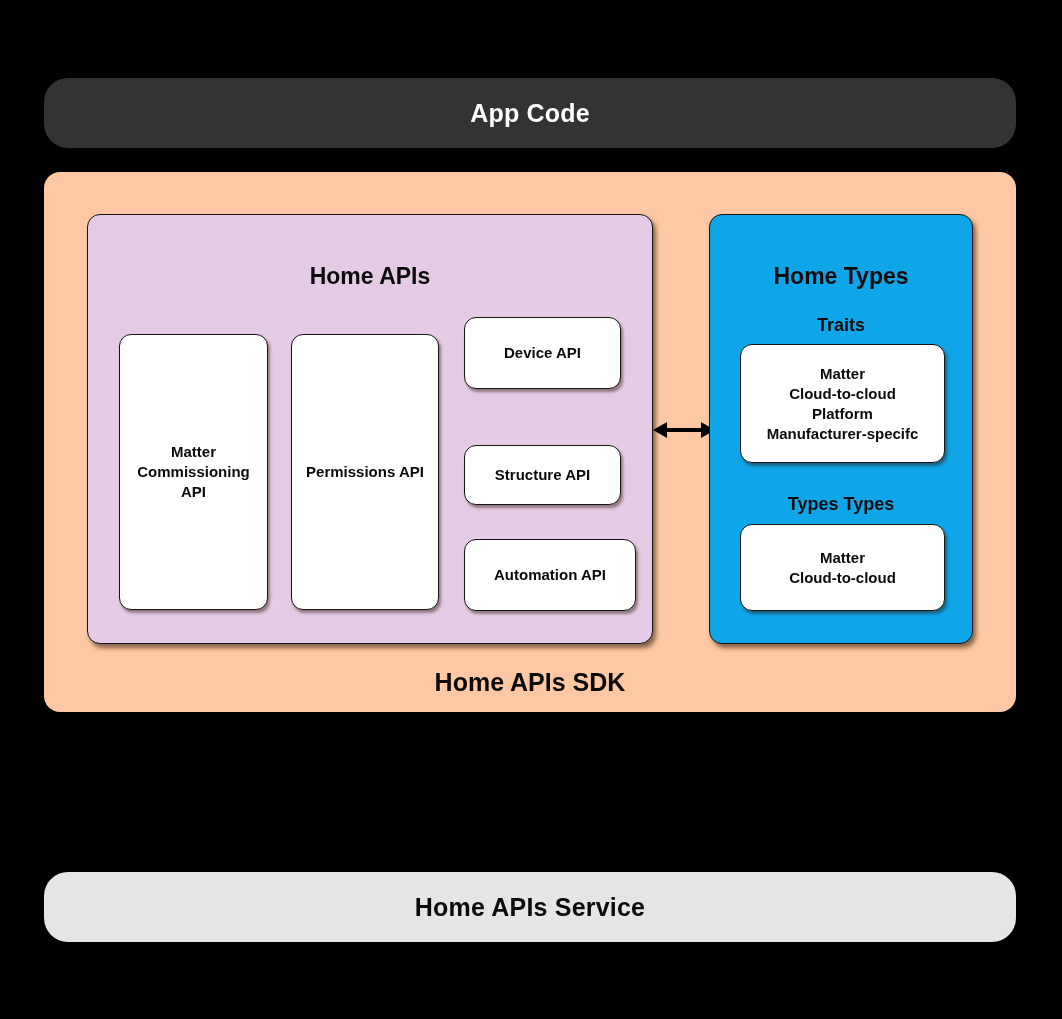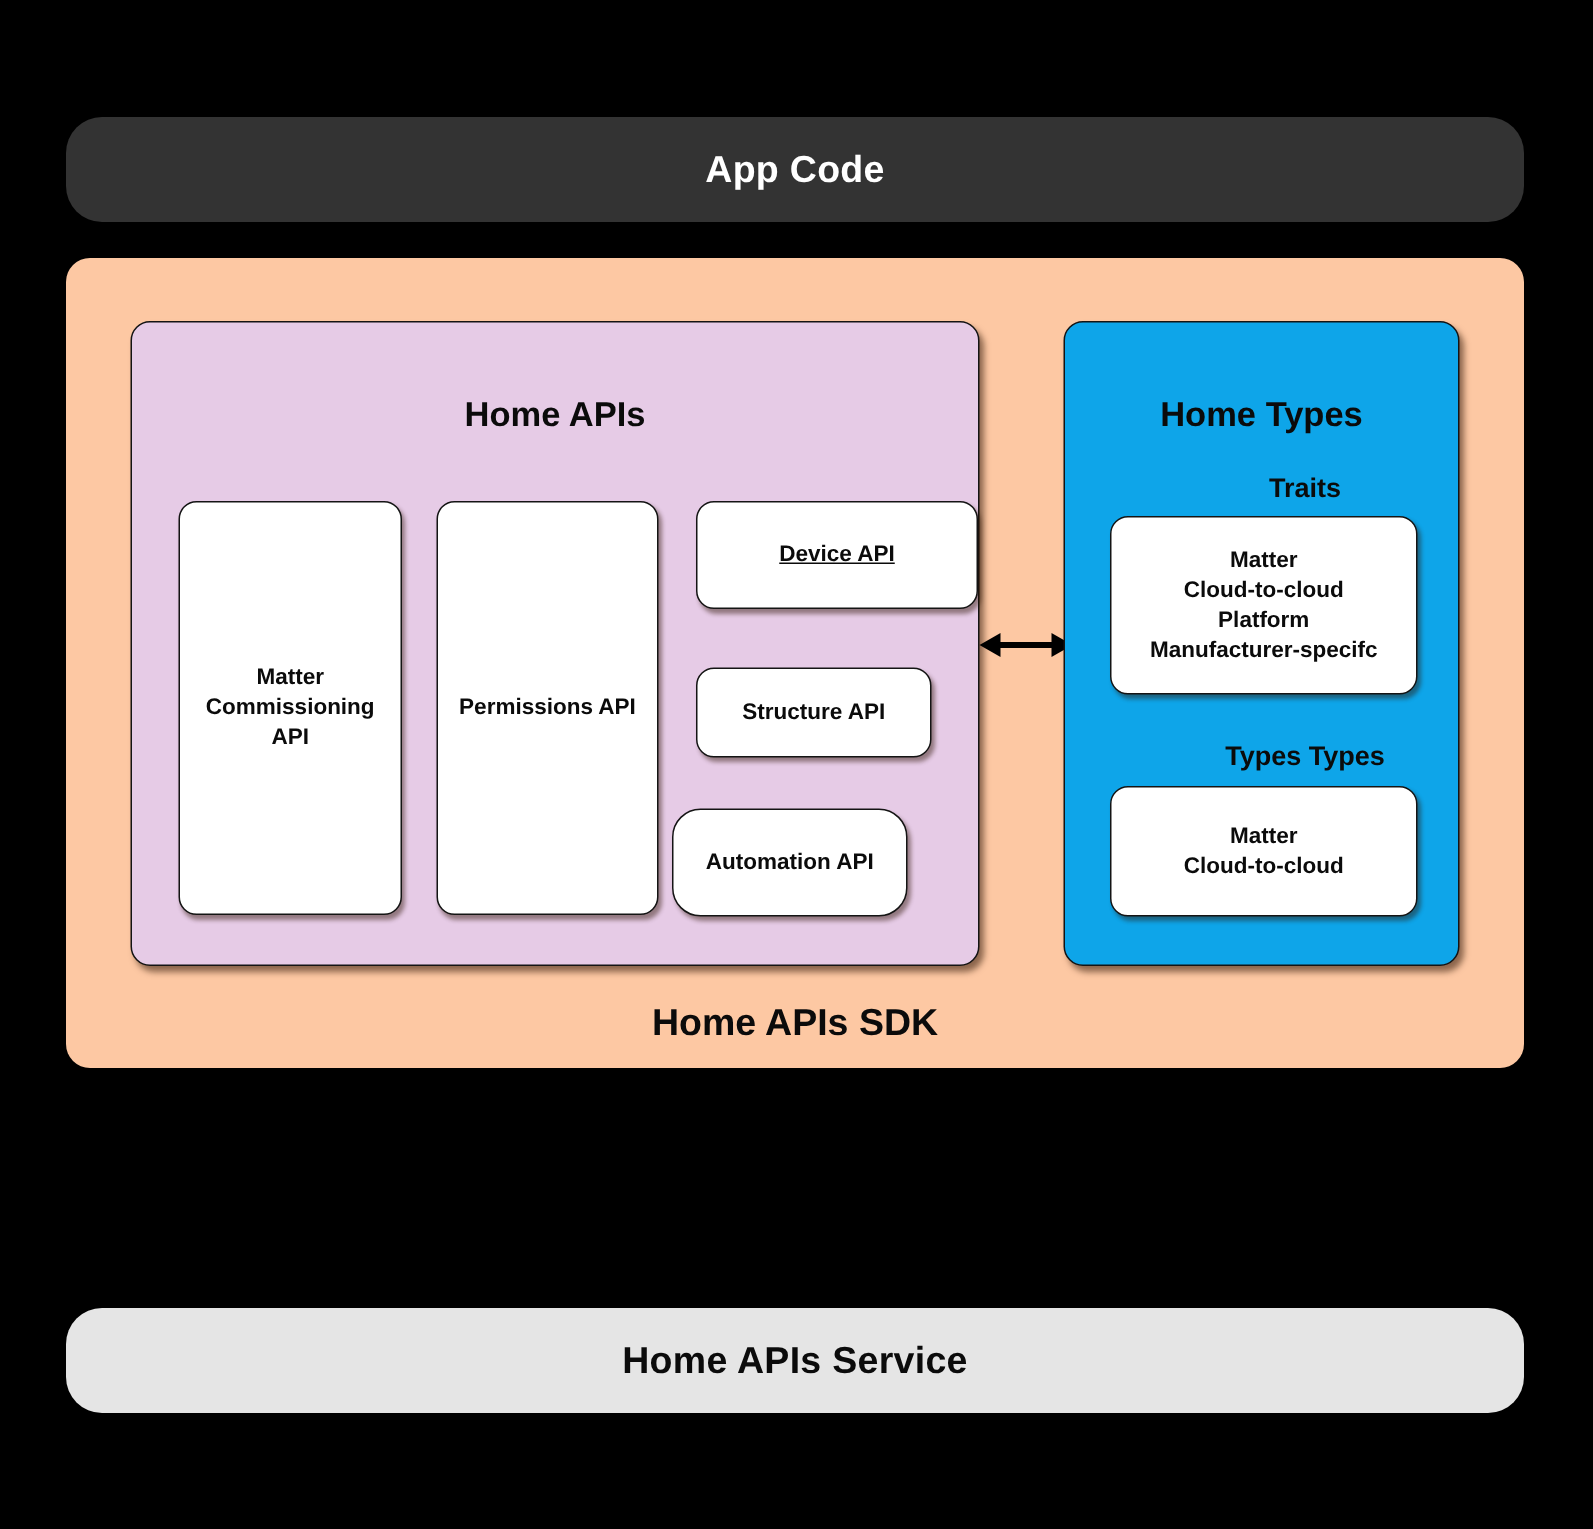--- a/index.html
+++ b/index.html
@@ -89,21 +89,20 @@
     color: #0b0b0b;
   }
   .section-label {
     position: absolute;
     left: 0;
     width: 100%;
     text-align: center;
     font-size: 18px;
     font-weight: 700;
     color: #0b0b0b;
-    margin-left: 29px;
   }
   .card {
     position: absolute;
     box-sizing: border-box;
     background: #ffffff;
     border: 1.6px solid #141414;
     border-radius: 12px;
     box-shadow: 2px 3px 3px rgba(45, 20, 5, 0.45);
     display: flex;
     align-items: center;
@@ -111,23 +110,23 @@
     text-align: center;
     font-size: 15px;
     font-weight: 700;
     color: #0b0b0b;
     line-height: 20px;
     white-space: pre-line;
     padding: 4px;
   }
   .card-matter-commissioning { left: 31px;  top: 119px; width: 149px; height: 276px; }
   .card-permissions          { left: 203px; top: 119px; width: 148px; height: 276px; }
-  .card-device               { left: 376px; top: 119px; width: 188px; height: 72px; text-decoration: underline; }
+  .card-device               { left: 376px; top: 102px; width: 157px; height: 72px; }
   .card-structure            { left: 376px; top: 230px; width: 157px; height: 60px; }
-  .card-automation           { left: 360px; top: 324px; width: 157px; height: 72px; border-radius: 19px; }
+  .card-automation           { left: 376px; top: 324px; width: 172px; height: 72px; }
 
   .label-traits       { top: 100px; }
   .card-traits        { left: 30px; top: 129px; width: 205px; height: 119px; }
   .label-device-types { top: 279px; }
   .card-device-types  { left: 30px; top: 309px; width: 205px; height: 87px; }
 
   .arrow {
     position: absolute;
     left: 608px;  
     top: 243px;   

